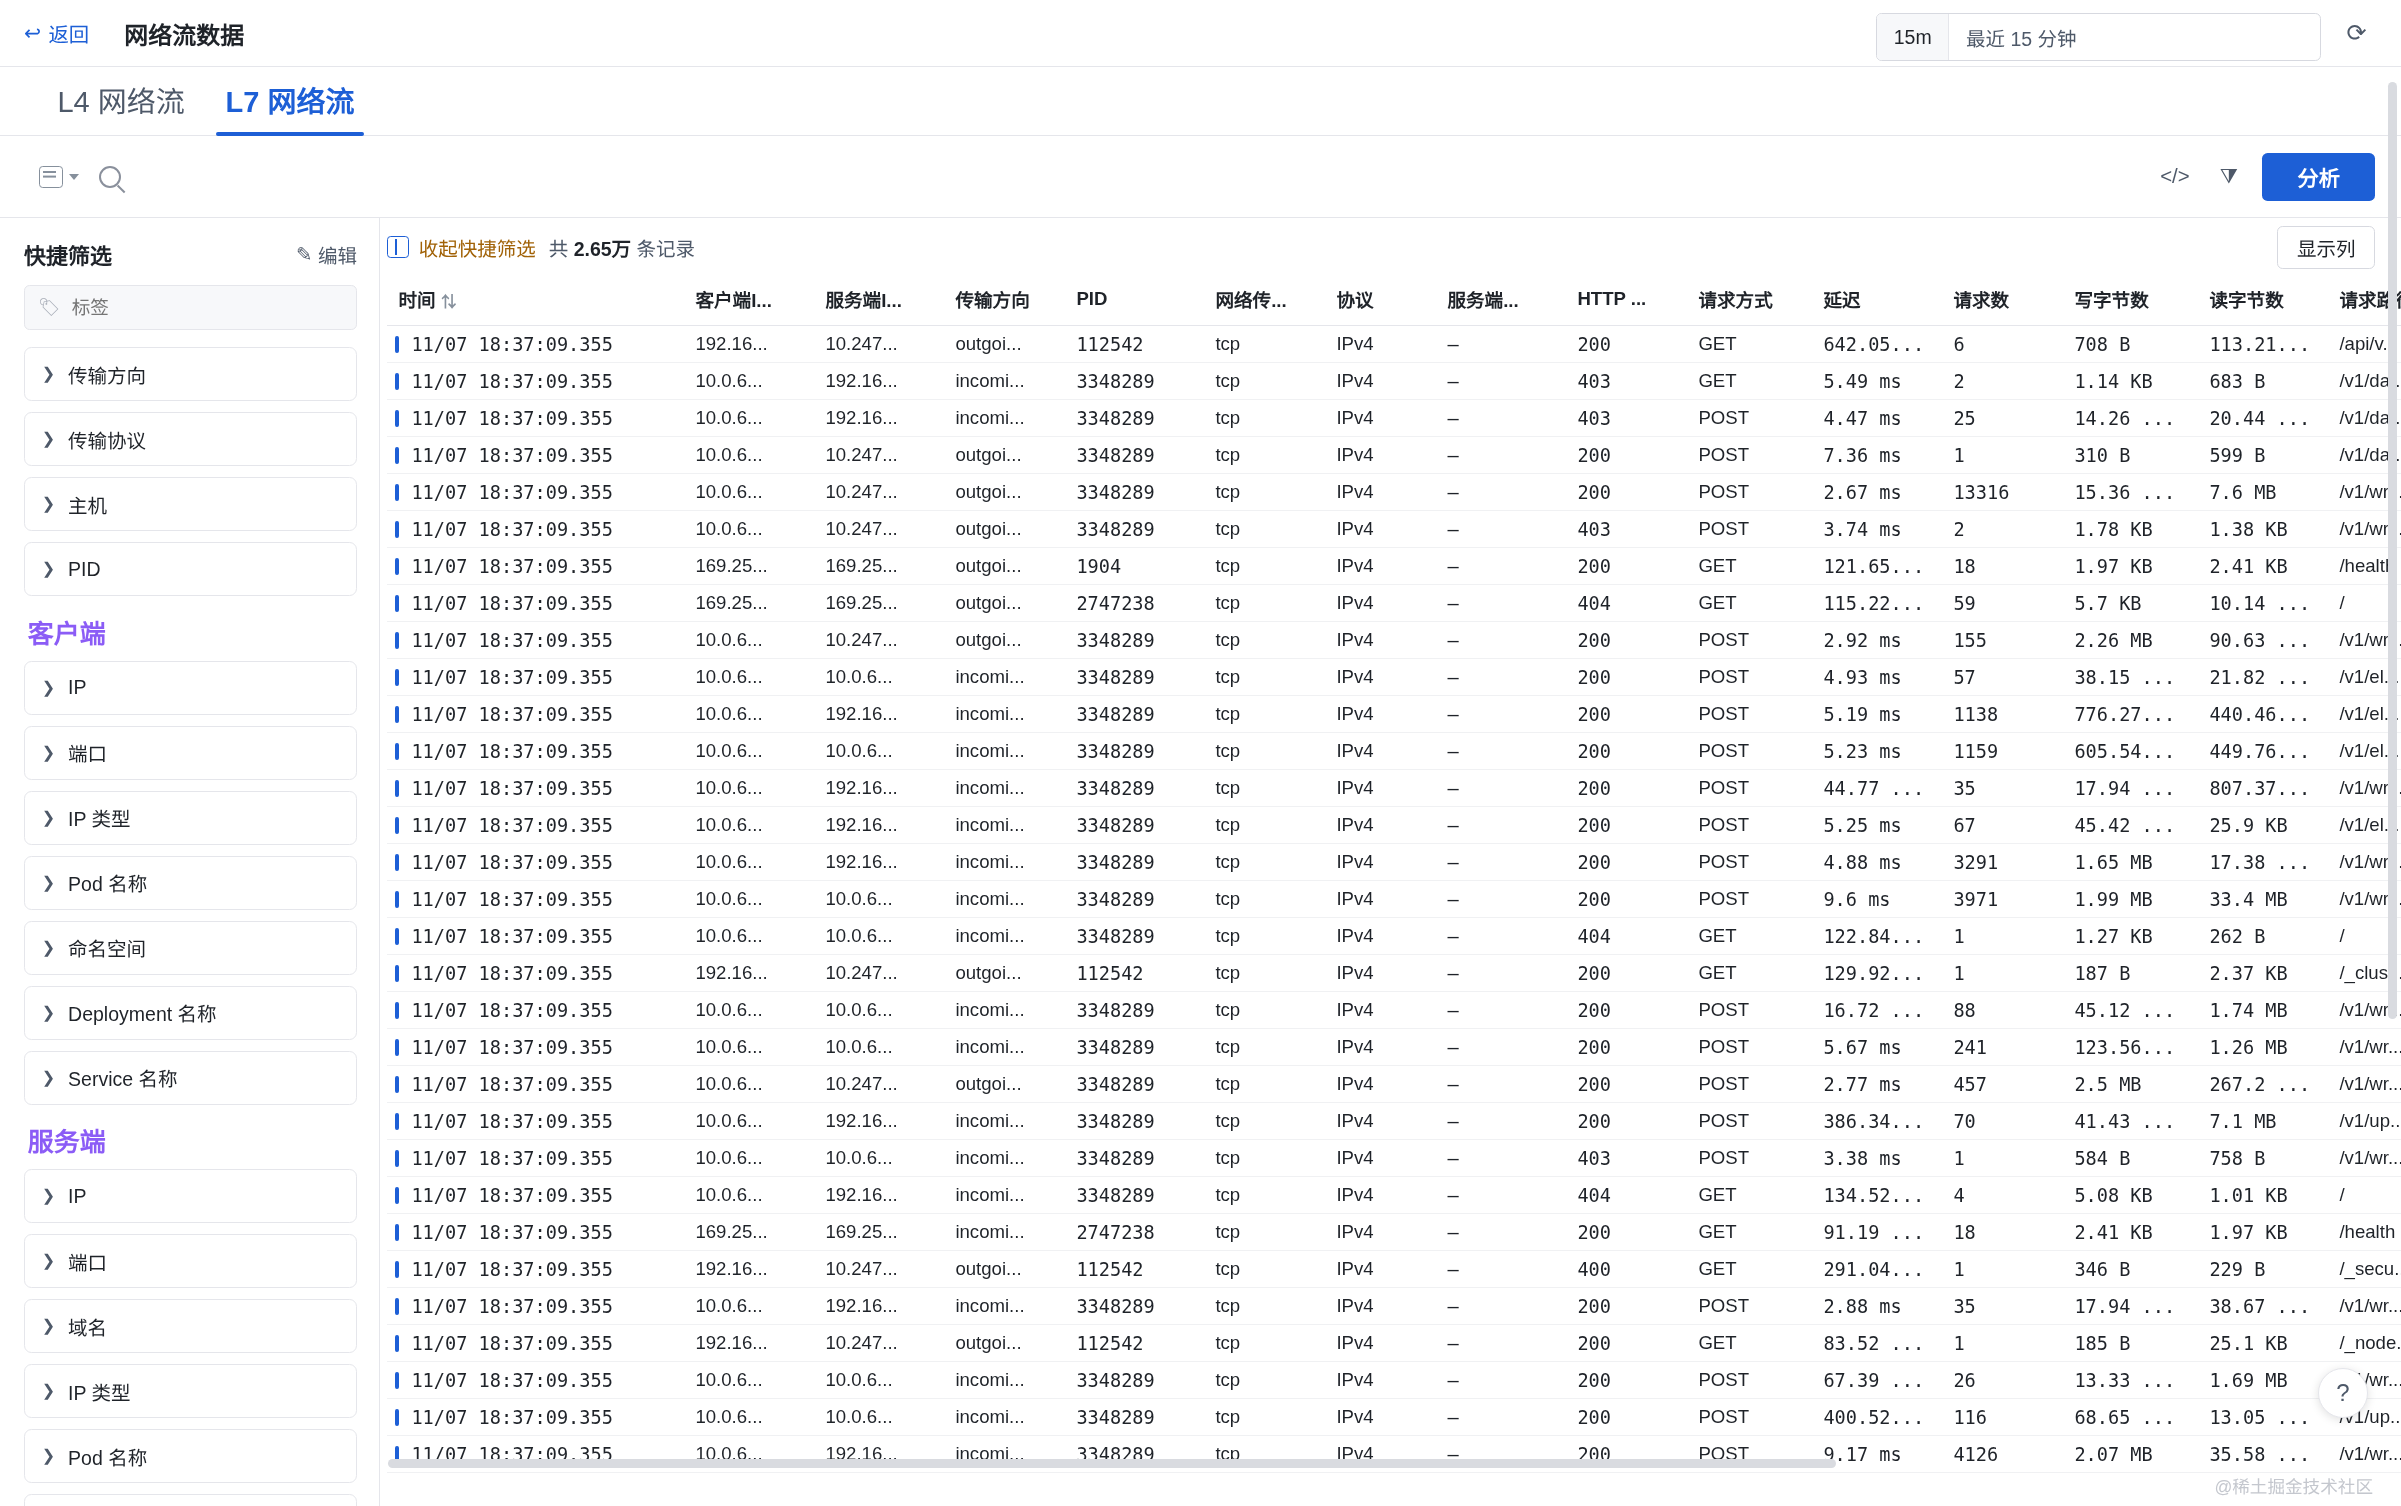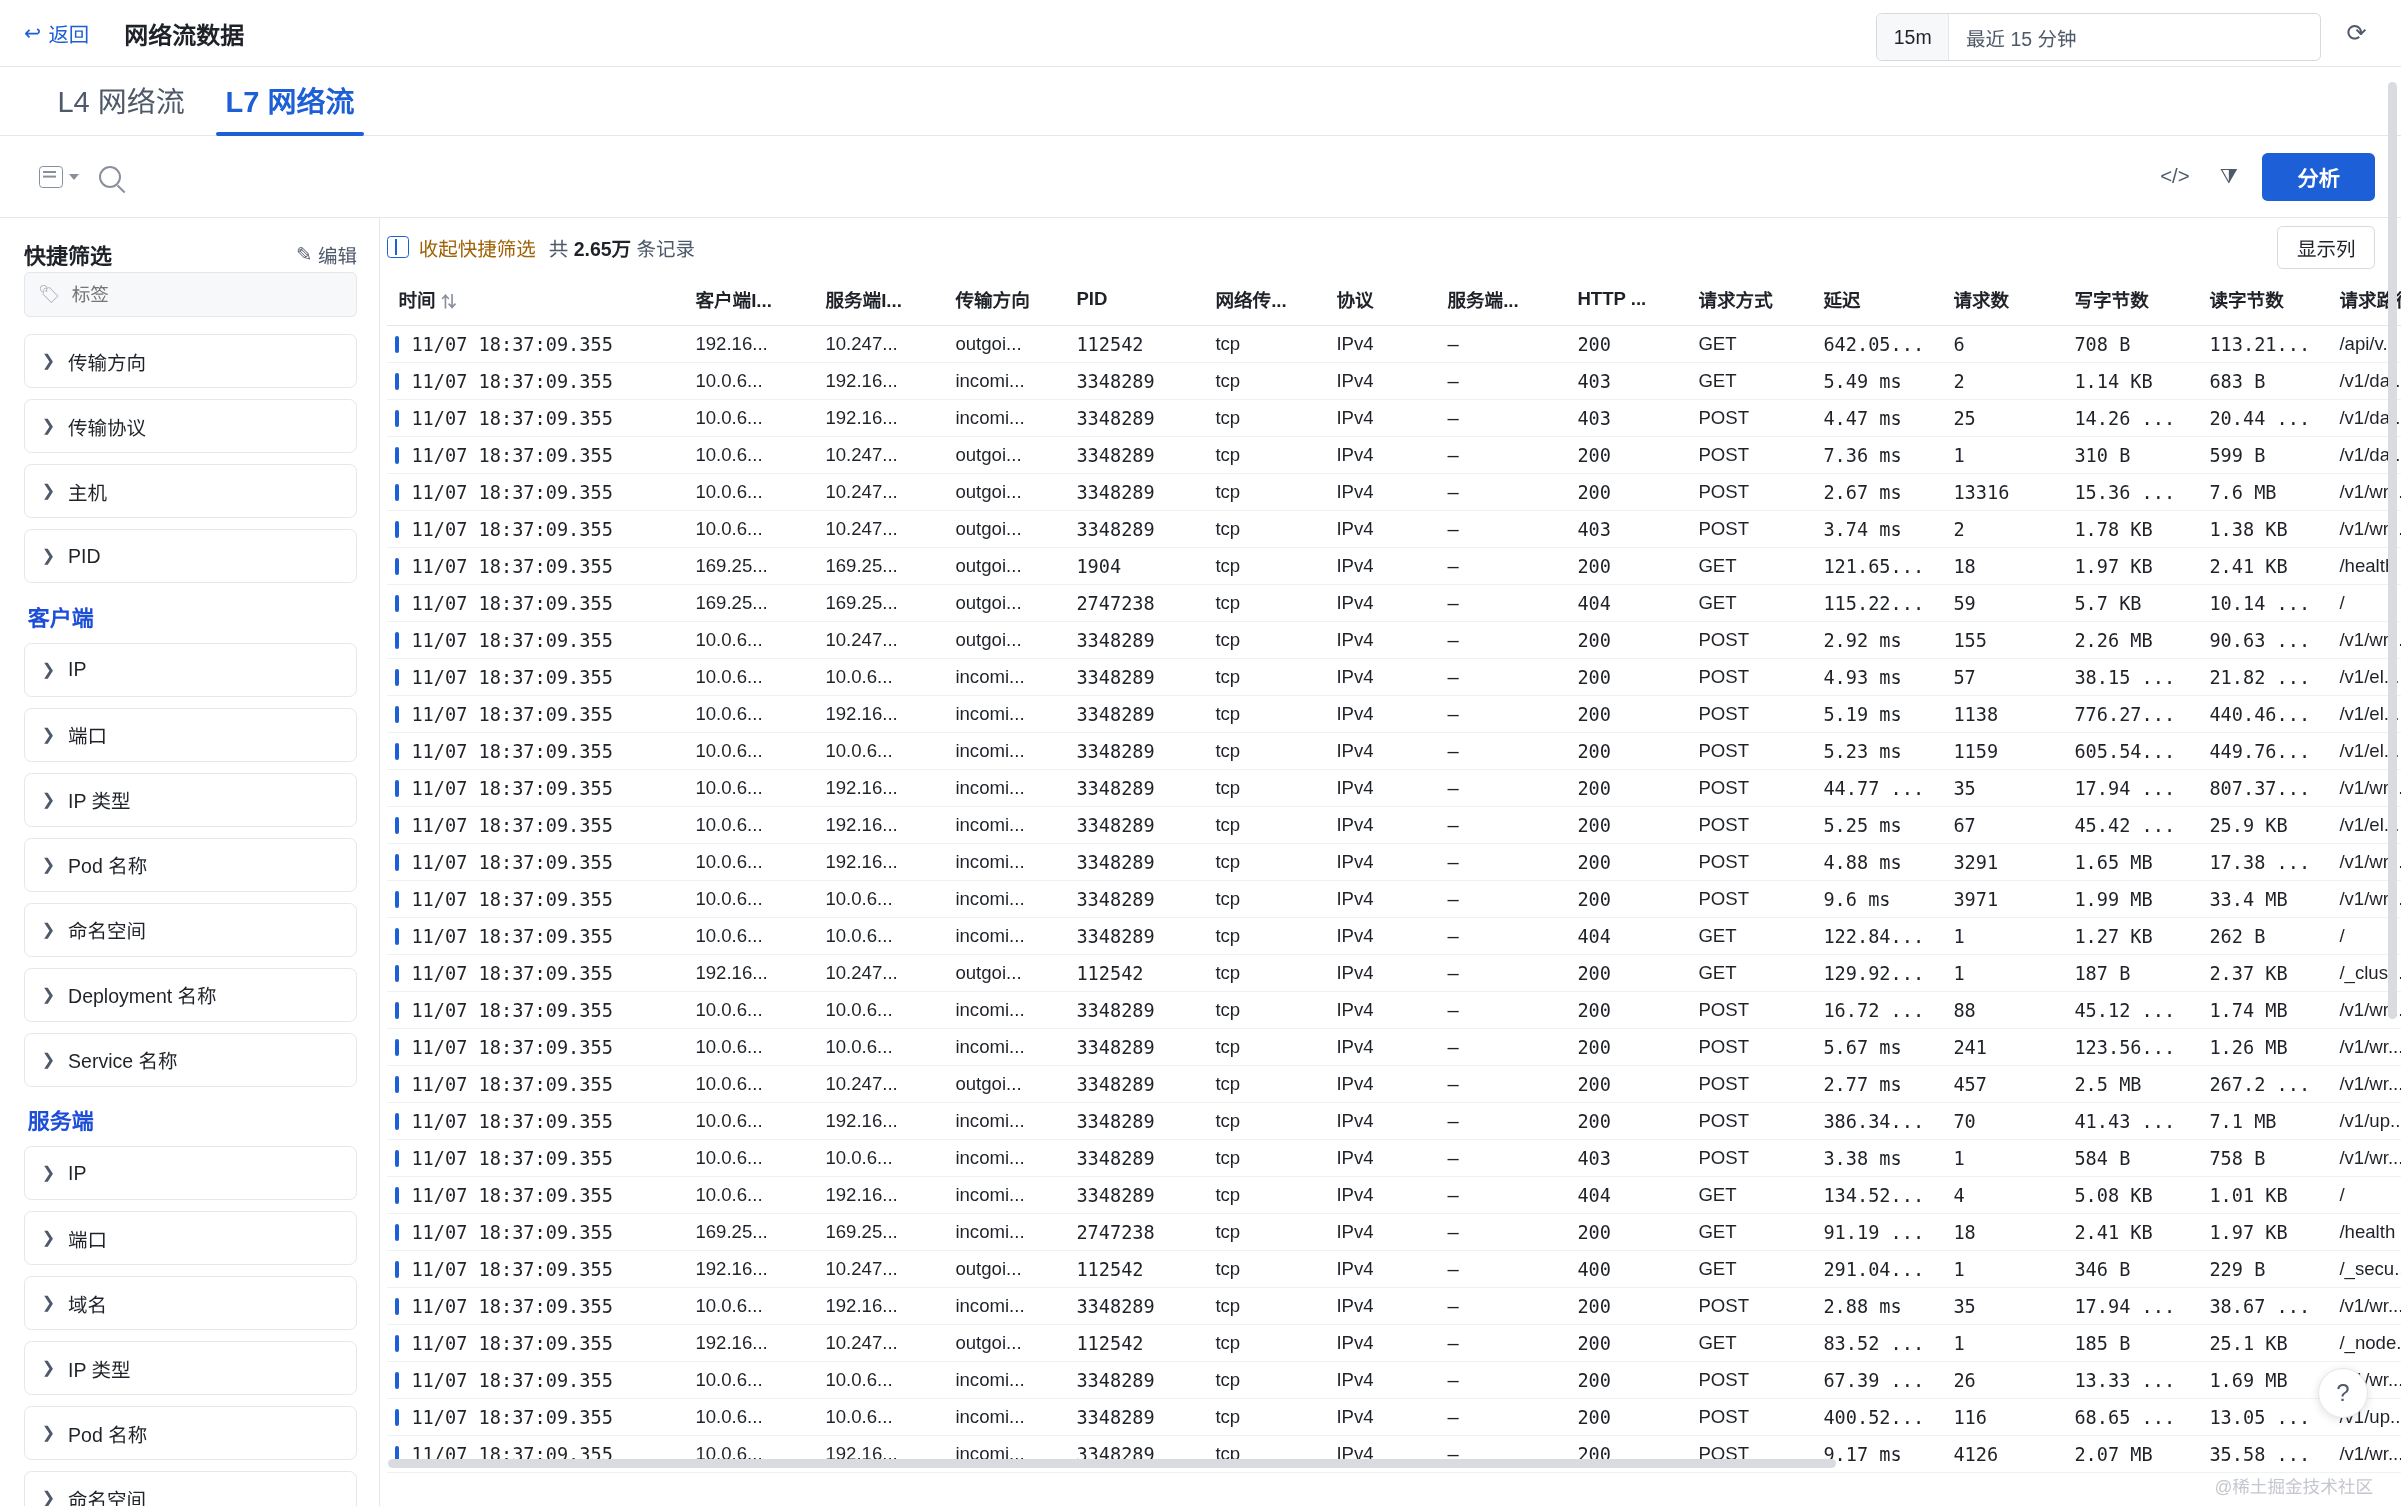--- a/index.html
+++ b/index.html
@@ -117,30 +117,30 @@
   .body { flex: 1; display: flex; min-height: 0; background: #fff; }
 
   
   .sidebar {
     width: 380px; min-width: 380px;
     border-right: 0.9px solid #e5e6eb;
     padding: 20.4px 22px 0 24px;
     overflow: hidden;
     background: #fff;
   }
-  .side-head { display: flex; align-items: center; margin-bottom: 2px; }
+  .side-head { display: flex; align-items: center; margin-bottom: 15px; }
   .side-title { font-size: 22px; font-weight: 700; color: #1f2329; }
   .side-edit { margin-left: auto; display: flex; align-items: center; gap: 5.6px; color: #4e5969; font-size: 19.5px; cursor: pointer; }
   .tag-input-wrap {
     display: flex; align-items: center; gap: 9.3px;
     border: 0.9px solid #e5e6eb; border-radius: 5.6px; background: #f7f8fa;
     height: 45px; padding: 0 13px; margin-bottom: 16.7px;
   }
   .tag-input { border: none; outline: none; background: transparent; font-size: 18.6px; color: #86909c; width: 100%; font-family: "Liberation Sans", sans-serif; }
-  .group-label { font-size: 22px; font-weight: 700; color: #1d4ed8; margin: 16.7px 0 11px 3.7px; }
+  .group-label { font-size: 26px; font-weight: 700; color: #8b5cf6; margin: 16.7px 0 11px 3.7px; }
   .filter-item {
     height: 54px; border: 0.9px solid #e5e6eb; border-radius: 7.4px;
     display: flex; align-items: center; gap: 13px;
     padding: 0 16.7px; margin-bottom: 11px; cursor: pointer; background: #fff;
   }
   .chev { color: #4e5969; font-size: 16px; line-height: 1; }
   .filter-text { font-size: 19.5px; color: #1f2329; }
 
   
   .table-area { flex: 1; min-width: 0; display: flex; flex-direction: column; }

